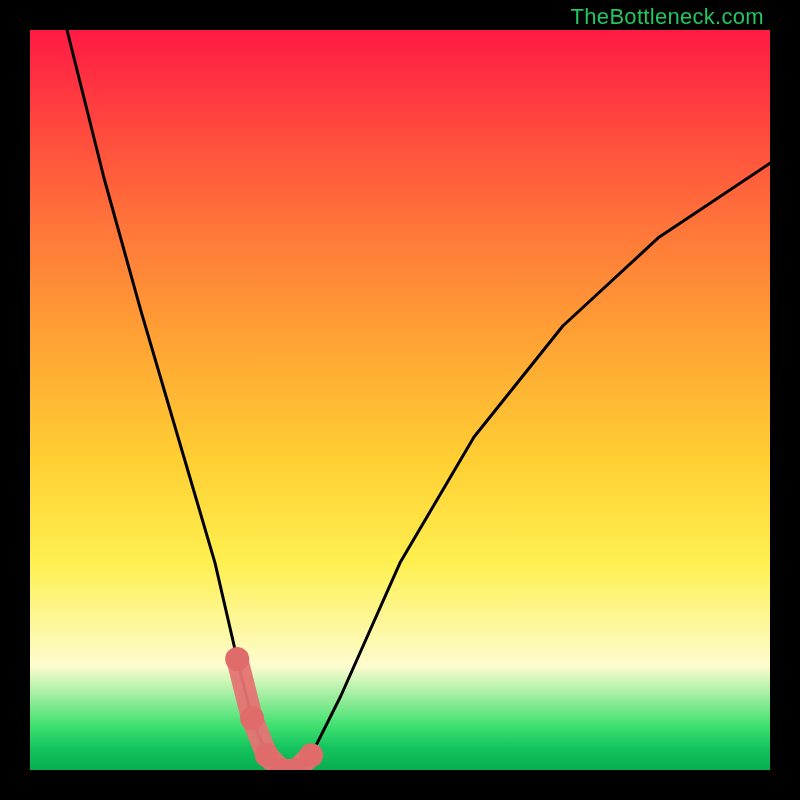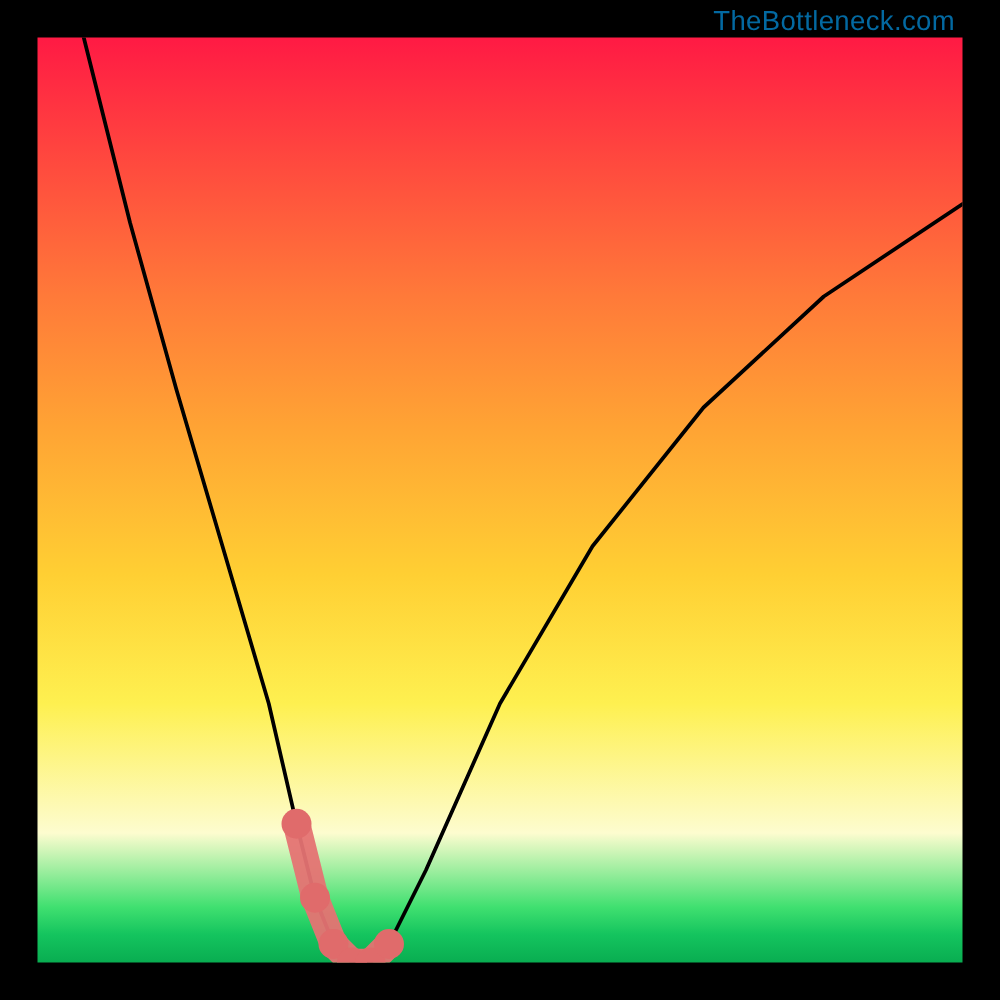--- a/index.html
+++ b/index.html
@@ -28,21 +28,21 @@
       #fdfccf 86%,
       #40e070 94%,
       #14c45e 97%,
       #09ad51 100%
     );
   }
   .watermark {
     position: absolute;
     top: 4px;
     right: 36px;
-    color: #0369a1;
+    color: #22c55e;
     font-size: 22px;
     font-weight: 500;
     letter-spacing: 0.3px;
     text-align: right;
   }
   svg {
     position: absolute;
     left: 0;
     top: 0;
   }

